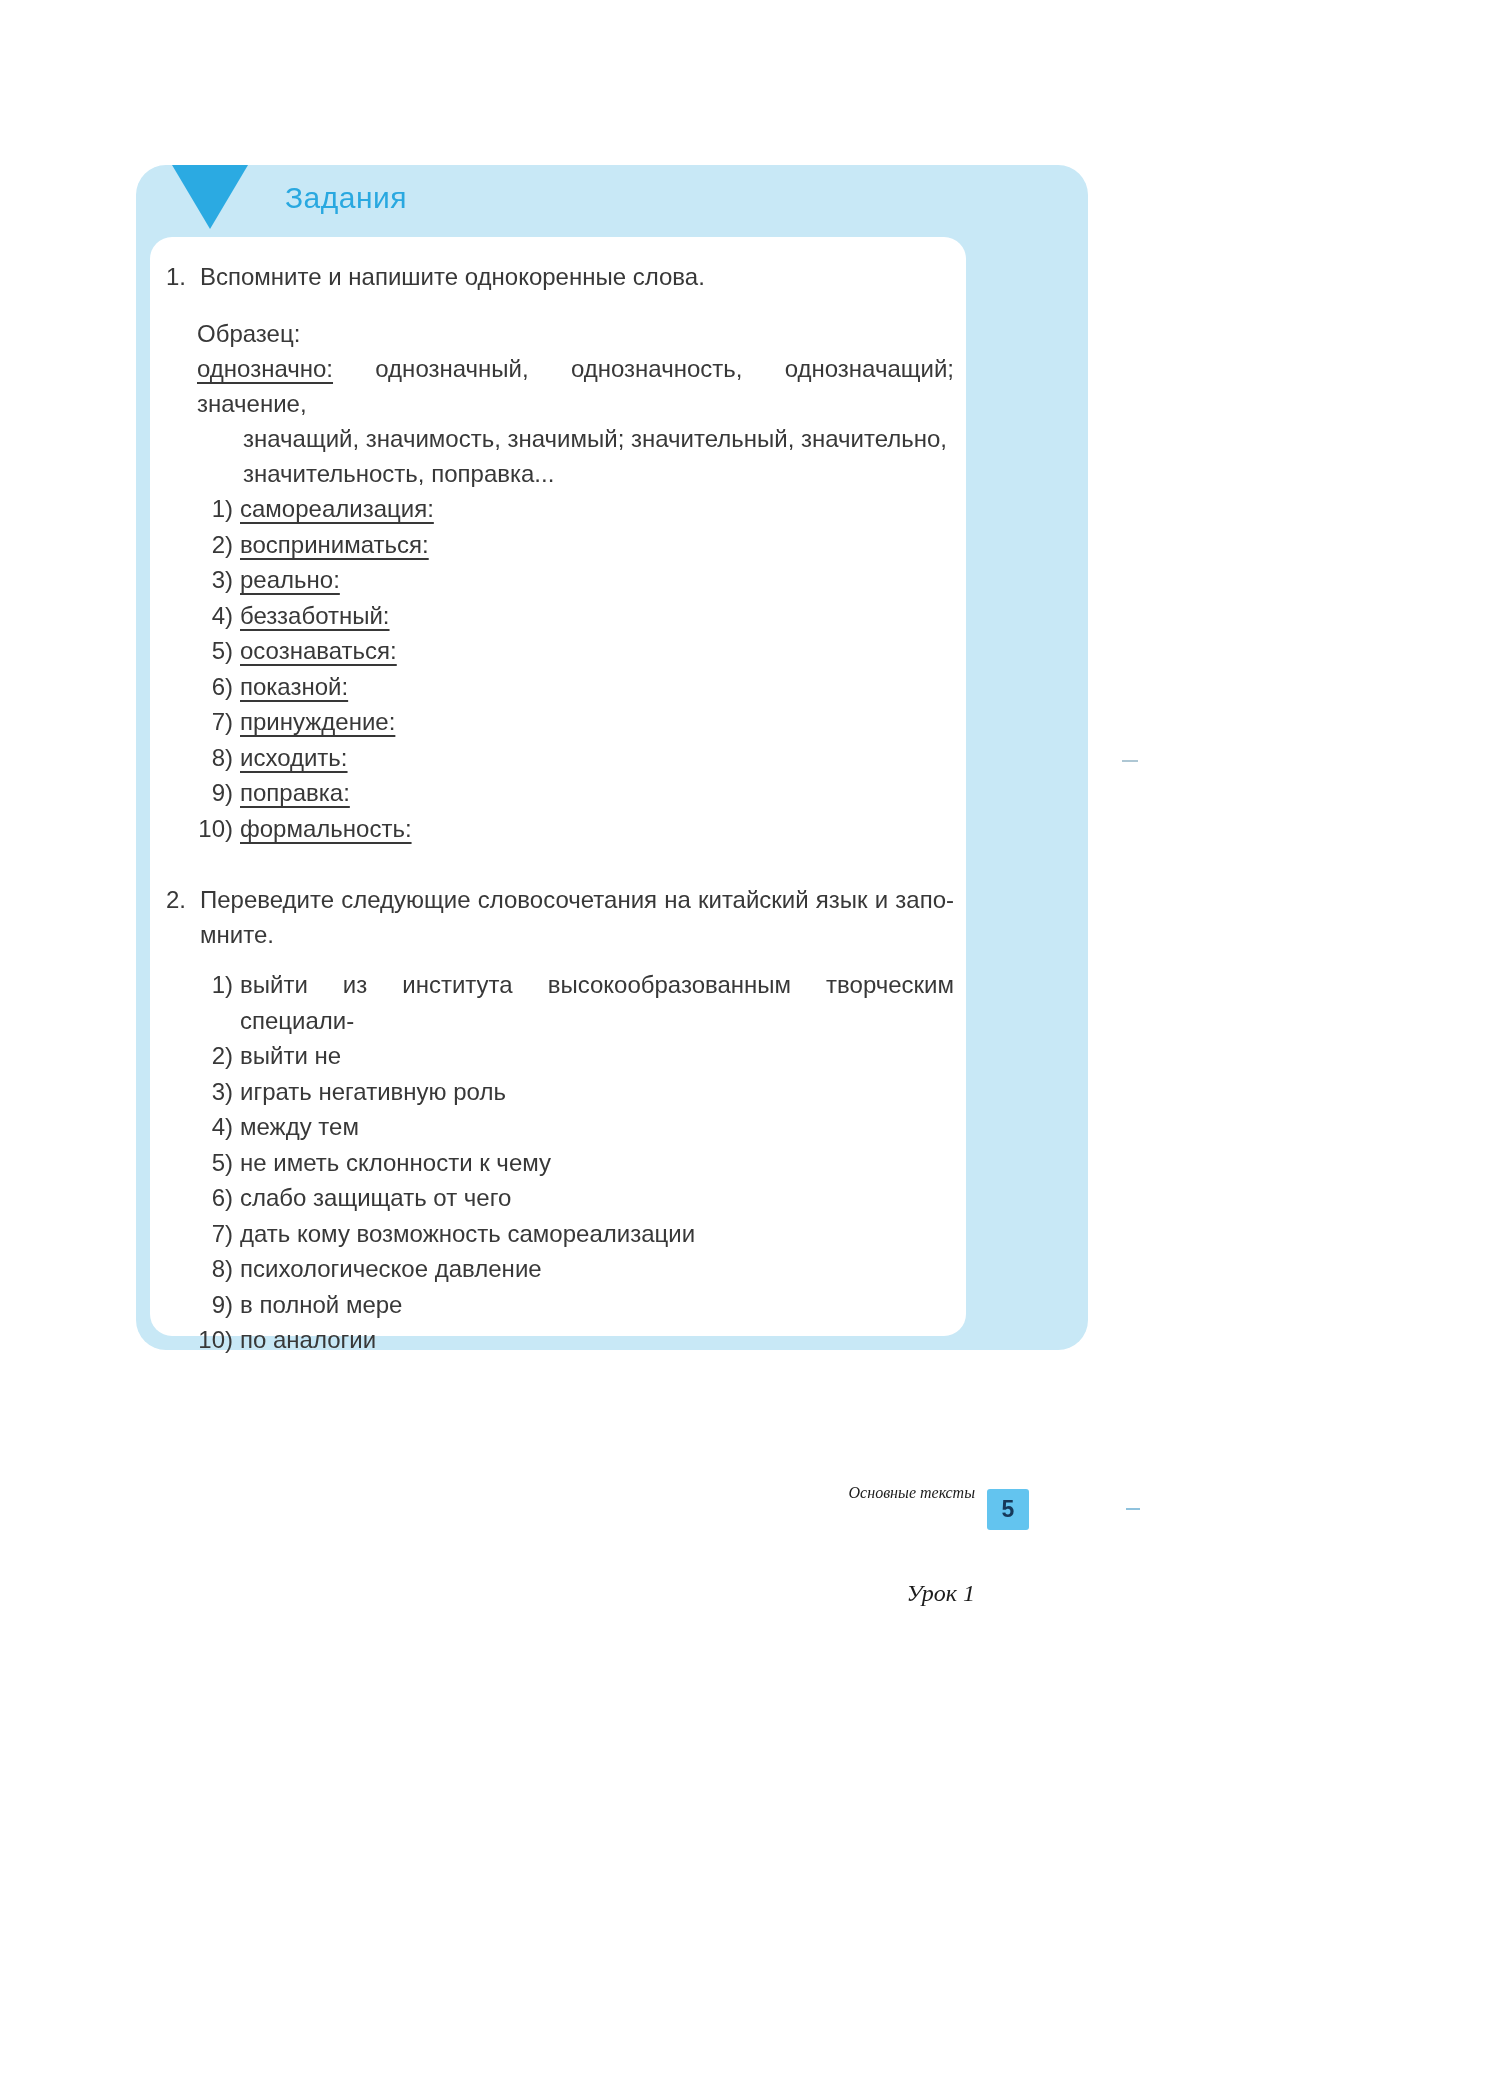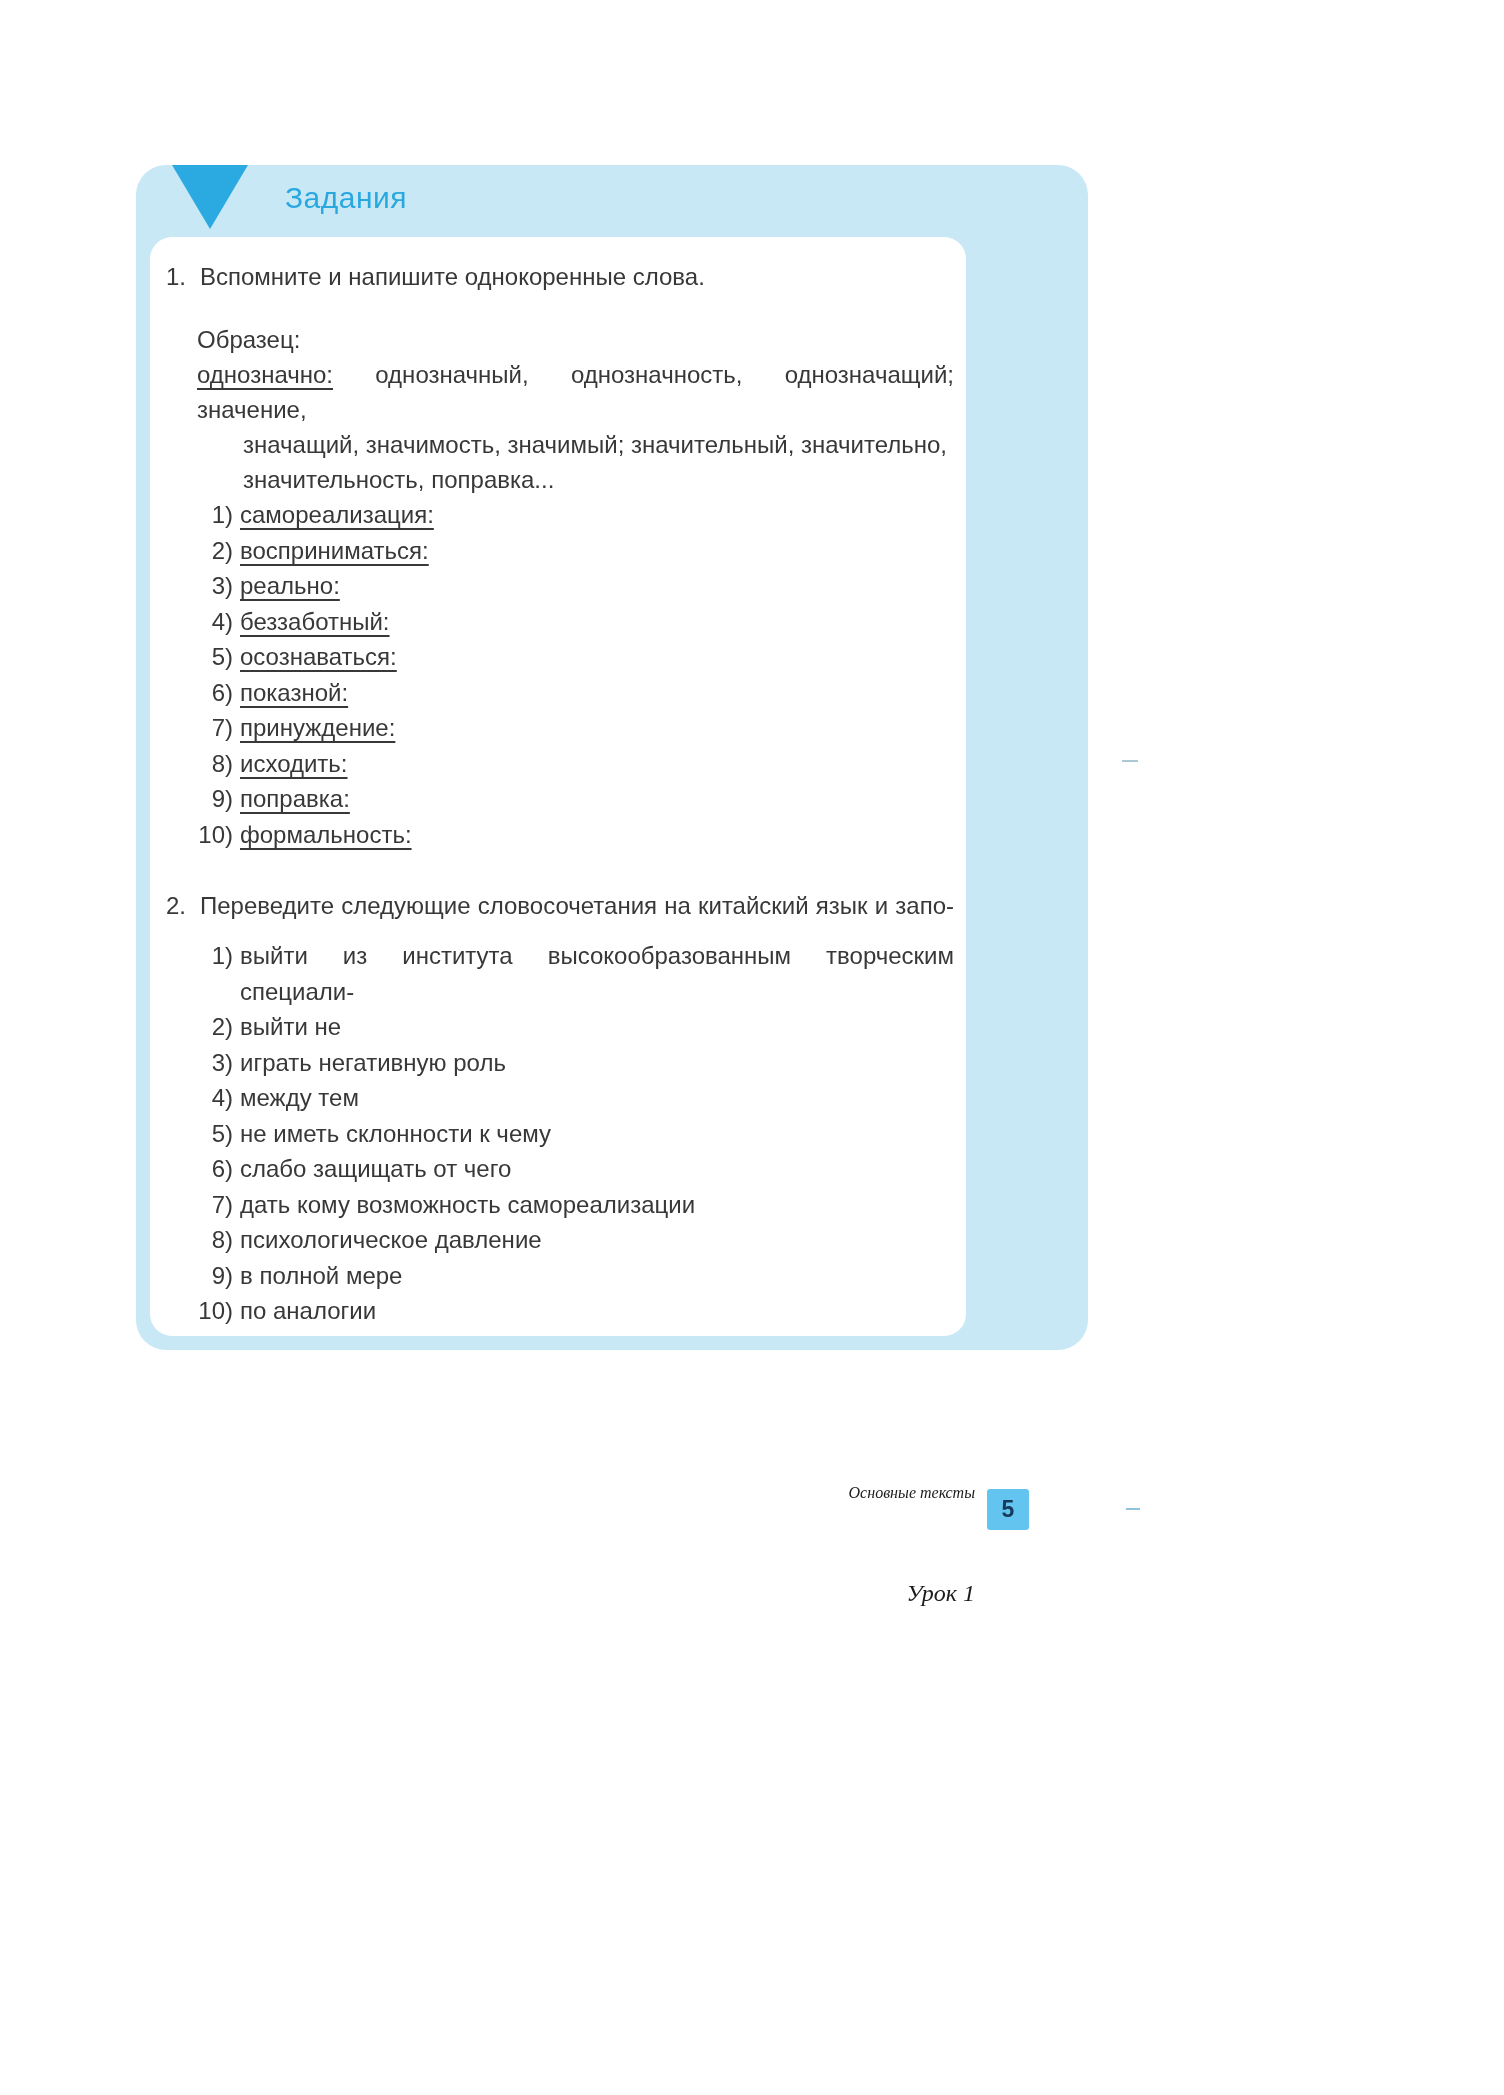--- a/index.html
+++ b/index.html
@@ -23,21 +23,21 @@
   }
   .sheet{
     position:absolute;left:14px;top:72px;width:816px;height:1099px;
     background:#ffffff;border-radius:22px;
     box-sizing:border-box;padding:22px 12px 0 16px;
     font-size:24px;line-height:35px;
   }
   .h{display:flex;}
   .h-num{flex:0 0 34px;}
   .h-text{flex:1;}
-  .sample{margin-left:31px;margin-top:28px;}
+  .sample{margin-left:31px;margin-top:22px;}
   .hang{padding-left:46px;}
   .just{text-align:justify;text-align-last:justify;}
   .list{margin-top:0;}
   .list .li{display:flex;line-height:35.5px;}
   .list .num{flex:0 0 67px;text-align:right;margin-right:7px;}
   .list .txt{flex:1;}
   .u{text-decoration:underline;text-underline-offset:5px;text-decoration-thickness:1.5px;}
   .task2{margin-top:36px;}
   .task2 .list{margin-top:15px;}
   .footer-section{
@@ -124,20 +124,21 @@
             <div class="txt"><span class="u">формальность:</span></div>
           </div>
       </div>
     </div>
 
     <div class="task2">
       <div class="h">
         <span class="h-num">2.</span>
         <div class="h-text">
           <div class="just">Переведите следующие словосочетания на китайский язык и запо-</div>
+          <div>мните.</div>
         </div>
       </div>
 
       <div class="list">
         <div class="li">
             <span class="num">1)</span>
             <div class="txt">
               <div class="just">выйти из института высокообразованным творческим специали-</div>
             </div>
           </div>

